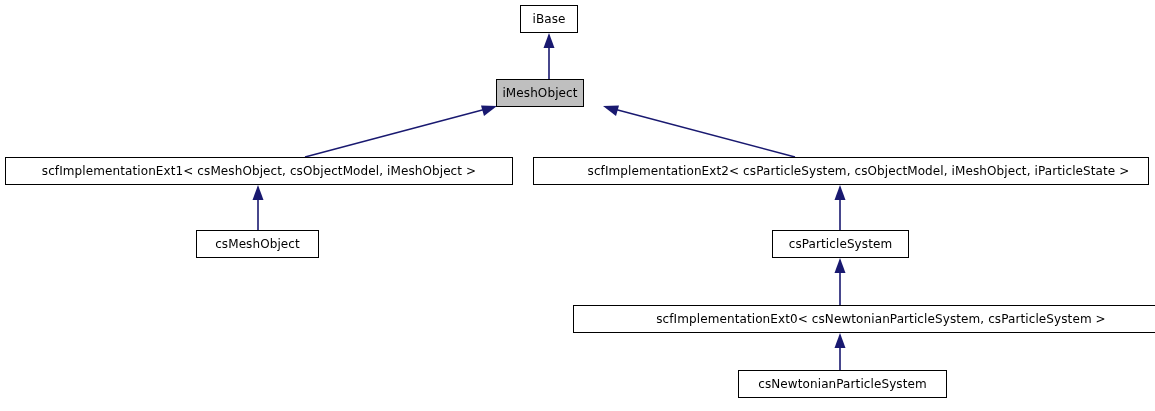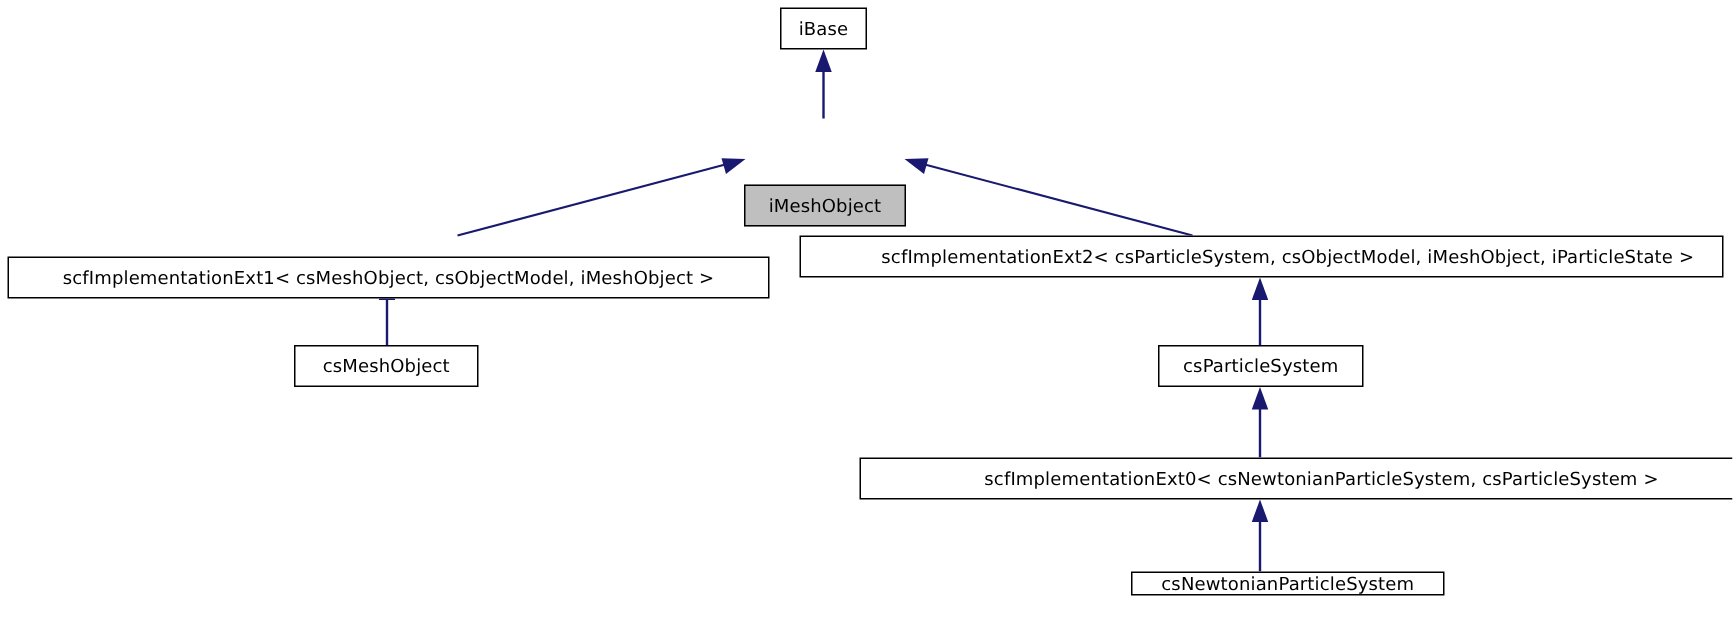--- a/index.html
+++ b/index.html
@@ -86,41 +86,41 @@
     <g>
       <line x1="840" y1="381" x2="840" y2="344" stroke="#191970" stroke-width="1.6"></line>
       <polygon points="840,333 834.5,348 845.5,348" fill="#191970"></polygon>
     </g>
   </svg>
 
   <div class="node" style="left: 520px; top: 5px; width: 58px; height: 28px;">
     <span class="node-label">iBase</span>
   </div>
 
-  <div class="node highlight" style="left: 496px; top: 79px; width: 108px; height: 28px; margin-top: 44px;">
+  <div class="node highlight" style="left: 496px; top: 79px; width: 88px; height: 28px;">
     <span class="node-label">iMeshObject</span>
   </div>
 
-  <div class="node" style="left: 5px; top: 171px; width: 508px; height: 28px;">
+  <div class="node" style="left: 5px; top: 157px; width: 508px; height: 28px;">
     <span class="node-label">scfImplementationExt1&lt; csMeshObject, csObjectModel, iMeshObject &gt;</span>
   </div>
 
   <div class="node" style="left: 533px; top: 157px; width: 616px; height: 28px; padding-left: 35px;">
     <span class="node-label">scfImplementationExt2&lt; csParticleSystem, csObjectModel, iMeshObject, iParticleState &gt;</span>
   </div>
 
   <div class="node" style="left: 772px; top: 230px; width: 137px; height: 28px;">
     <span class="node-label">csParticleSystem</span>
   </div>
 
   <div class="node" style="left: 196px; top: 230px; width: 123px; height: 28px;">
     <span class="node-label">csMeshObject</span>
   </div>
 
   <div class="node" style="left: 573px; top: 305px; width: 616px; height: 28px;">
     <span class="node-label">scfImplementationExt0&lt; csNewtonianParticleSystem, csParticleSystem &gt;</span>
   </div>
 
-  <div class="node" style="left: 738px; top: 381px; width: 209px; height: 16px; margin-left: 16px;">
+  <div class="node" style="left: 738px; top: 370px; width: 209px; height: 28px;">
     <span class="node-label">csNewtonianParticleSystem</span>
   </div>
 
 </div>
 
 </body></html>

